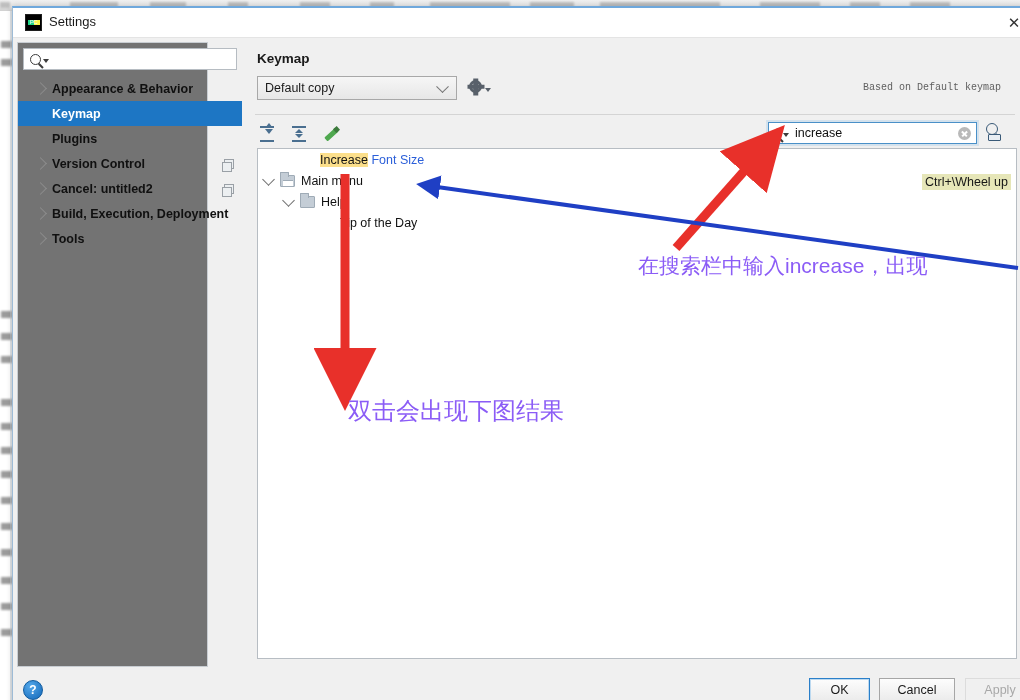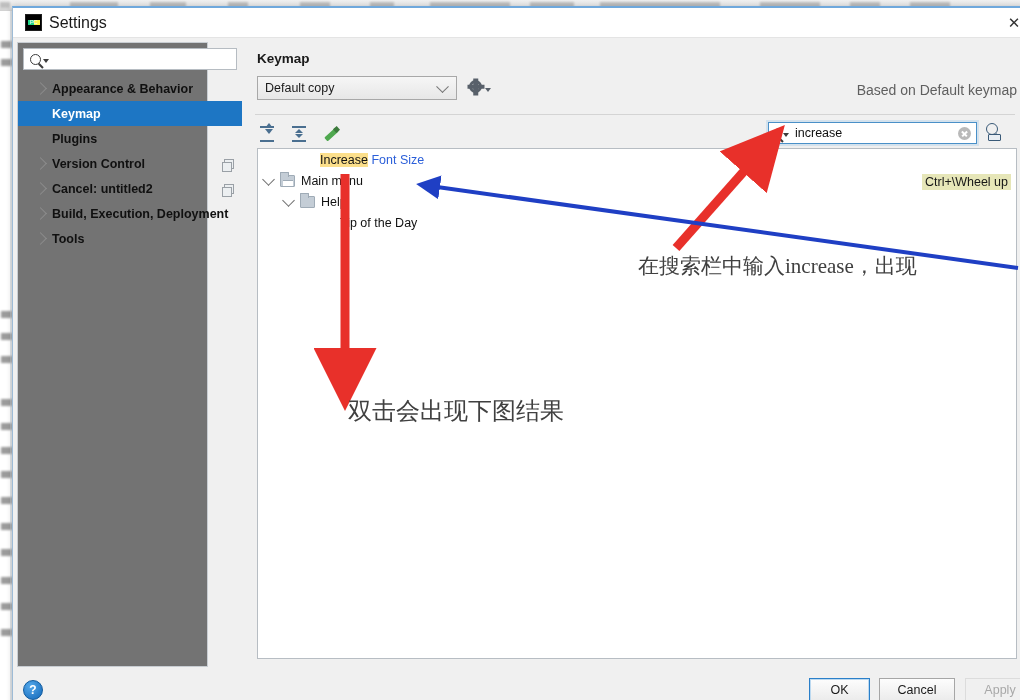--- a/index.html
+++ b/index.html
@@ -63,21 +63,21 @@
     background: linear-gradient(to right, #21d789 50%, #fcf84a 50%);
     font-style: normal;
   }
   .pc-logo i::after {
     content: "PC"; display: block; color: #fff; font-size: 6px;
     line-height: 5px; letter-spacing: -.3px; text-align: center;
     font-family: "Liberation Sans", sans-serif;
   }
   #dlg-title {
     position: absolute; left: 36px; top: 6px;
-    font-size: 16px; color: #1a1a1a;
+    font-size: 13px; color: #1a1a1a;
   }
   #close-btn {
     position: absolute; right: -4px; top: 4px;
     width: 26px; height: 22px; color: #333; font-size: 15px;
     line-height: 22px; text-align: center; cursor: pointer;
     overflow: hidden;
   }
 
   
   #content {
@@ -173,22 +173,22 @@
     width: 17px; height: 4.5px; background: #58606a;
     transform: translate(-50%,-50%);
   }
   .gear::after { transform: translate(-50%,-50%) rotate(90deg); }
   .gear-caret {
     width: 0; height: 0; margin-left: 3px; margin-top: 6px;
     border-left: 3px solid transparent; border-right: 3px solid transparent;
     border-top: 4px solid #58606a;
   }
   #based-on {
-    position: absolute; right: 4px; top: 40px;
-    font-size: 14px; color: #5f5f5f; white-space: nowrap;
+    position: absolute; right: 20px; top: 40px;
+    font-size: 10px; color: #5f5f5f; white-space: nowrap; font-family: Liberation Mono, monospace;
   }
   #hr {
     position: absolute; left: 8px; top: 72px; width: 760px; height: 1px;
     background: #d4d4d4;
   }
 
   
   #tb { position: absolute; left: 10px; top: 82px; display: flex; gap: 12px; }
   .tb-btn { width: 20px; height: 20px; position: relative; cursor: pointer; }
   .ico-expand::before, .ico-expand::after {
@@ -343,21 +343,21 @@
   #ok-btn { left: 796px; border: 1px solid #2a7fc9; box-shadow: inset 0 0 0 1px #bcd9f0; }
   #cancel-btn { left: 866px; width: 76px; }
   #apply-btn {
     left: 952px; width: 70px; color: #a8a8a8;
     background: #f0f0f0; border: 1px solid #dcdcdc; cursor: default;
   }
 
   
   #overlay { position: absolute; left: 0; top: 0; width: 1020px; height: 700px; pointer-events: none; }
   .anno-text {
-    position: absolute; color: #404040; font-family: Liberation Serif, serif;
+    position: absolute; color: #8b5cf6; font-family: Liberation Sans, sans-serif;
     white-space: nowrap;
   }
   #anno-1 { left: 638px; top: 252px; font-size: 21px; }
   #anno-2 { left: 348px; top: 395px; font-size: 24px; }
 </style>
 </head>
 <body>
 
 <div id="backdrop">
   <div class="bg-topstrip">

